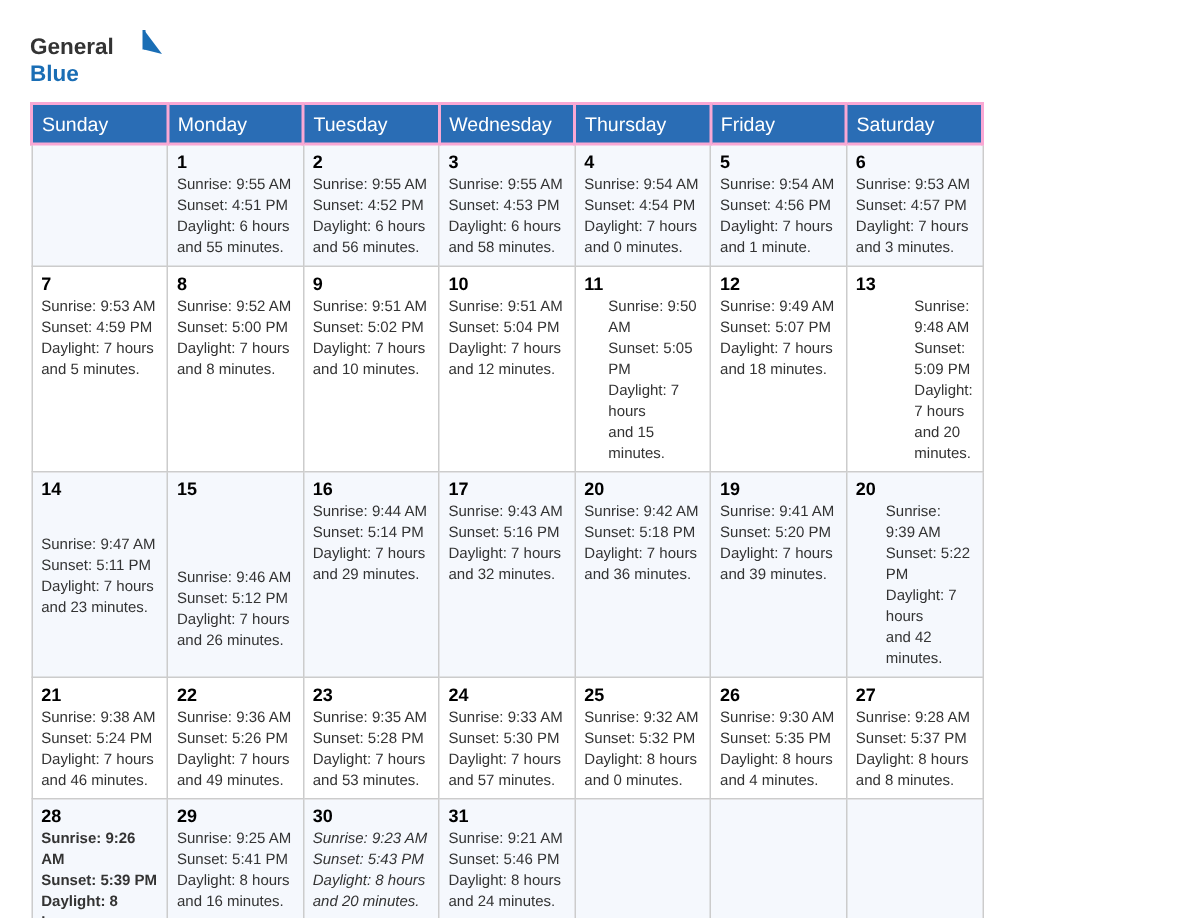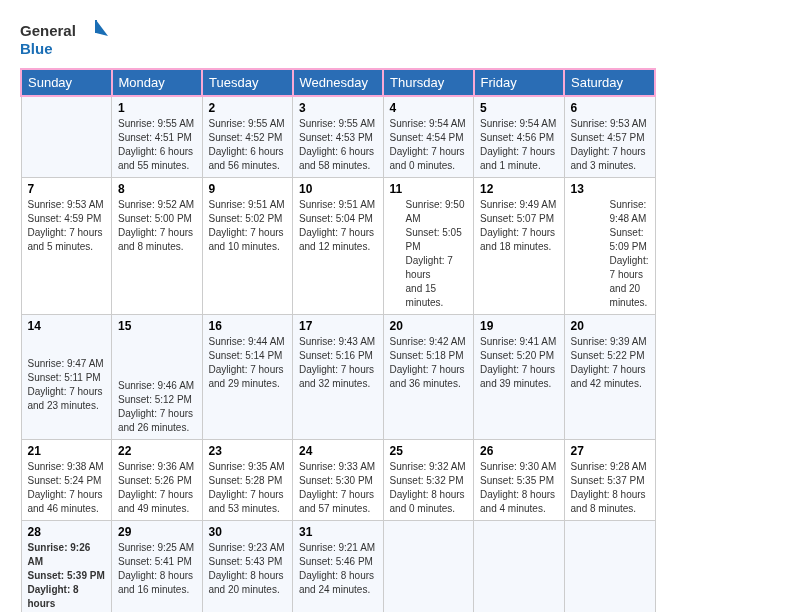--- a/index.html
+++ b/index.html
@@ -246,21 +246,21 @@
           </td>
           <td>
             <span class="day-number">19</span>
             <div class="day-info" style="white-space: pre-line;">Sunrise: 9:41 AM
 Sunset: 5:20 PM
 Daylight: 7 hours
 and 39 minutes.</div>
           </td>
           <td>
             <span class="day-number">20</span>
-            <div class="day-info" style="white-space: pre-line;">Sunrise: 9:39 AM
+            <div class="day-info" style="white-space: pre-line; margin-left: 20px;">Sunrise: 9:39 AM
 Sunset: 5:22 PM
 Daylight: 7 hours
 and 42 minutes.</div>
           </td>
         </tr>
         <tr>
           <td>
             <span class="day-number">21</span>
             <div class="day-info" style="white-space: pre-line;">Sunrise: 9:38 AM
 Sunset: 5:24 PM
@@ -320,21 +320,21 @@
           </td>
           <td>
             <span class="day-number">29</span>
             <div class="day-info" style="white-space: pre-line;">Sunrise: 9:25 AM
 Sunset: 5:41 PM
 Daylight: 8 hours
 and 16 minutes.</div>
           </td>
           <td>
             <span class="day-number">30</span>
-            <div class="day-info" style="white-space: pre-line;">Sunrise: 9:23 AM
+            <div class="day-info" style="white-space: pre-line; font-style: italic;">Sunrise: 9:23 AM
 Sunset: 5:43 PM
 Daylight: 8 hours
 and 20 minutes.</div>
           </td>
           <td>
             <span class="day-number">31</span>
             <div class="day-info" style="white-space: pre-line;">Sunrise: 9:21 AM
 Sunset: 5:46 PM
 Daylight: 8 hours
 and 24 minutes.</div>

